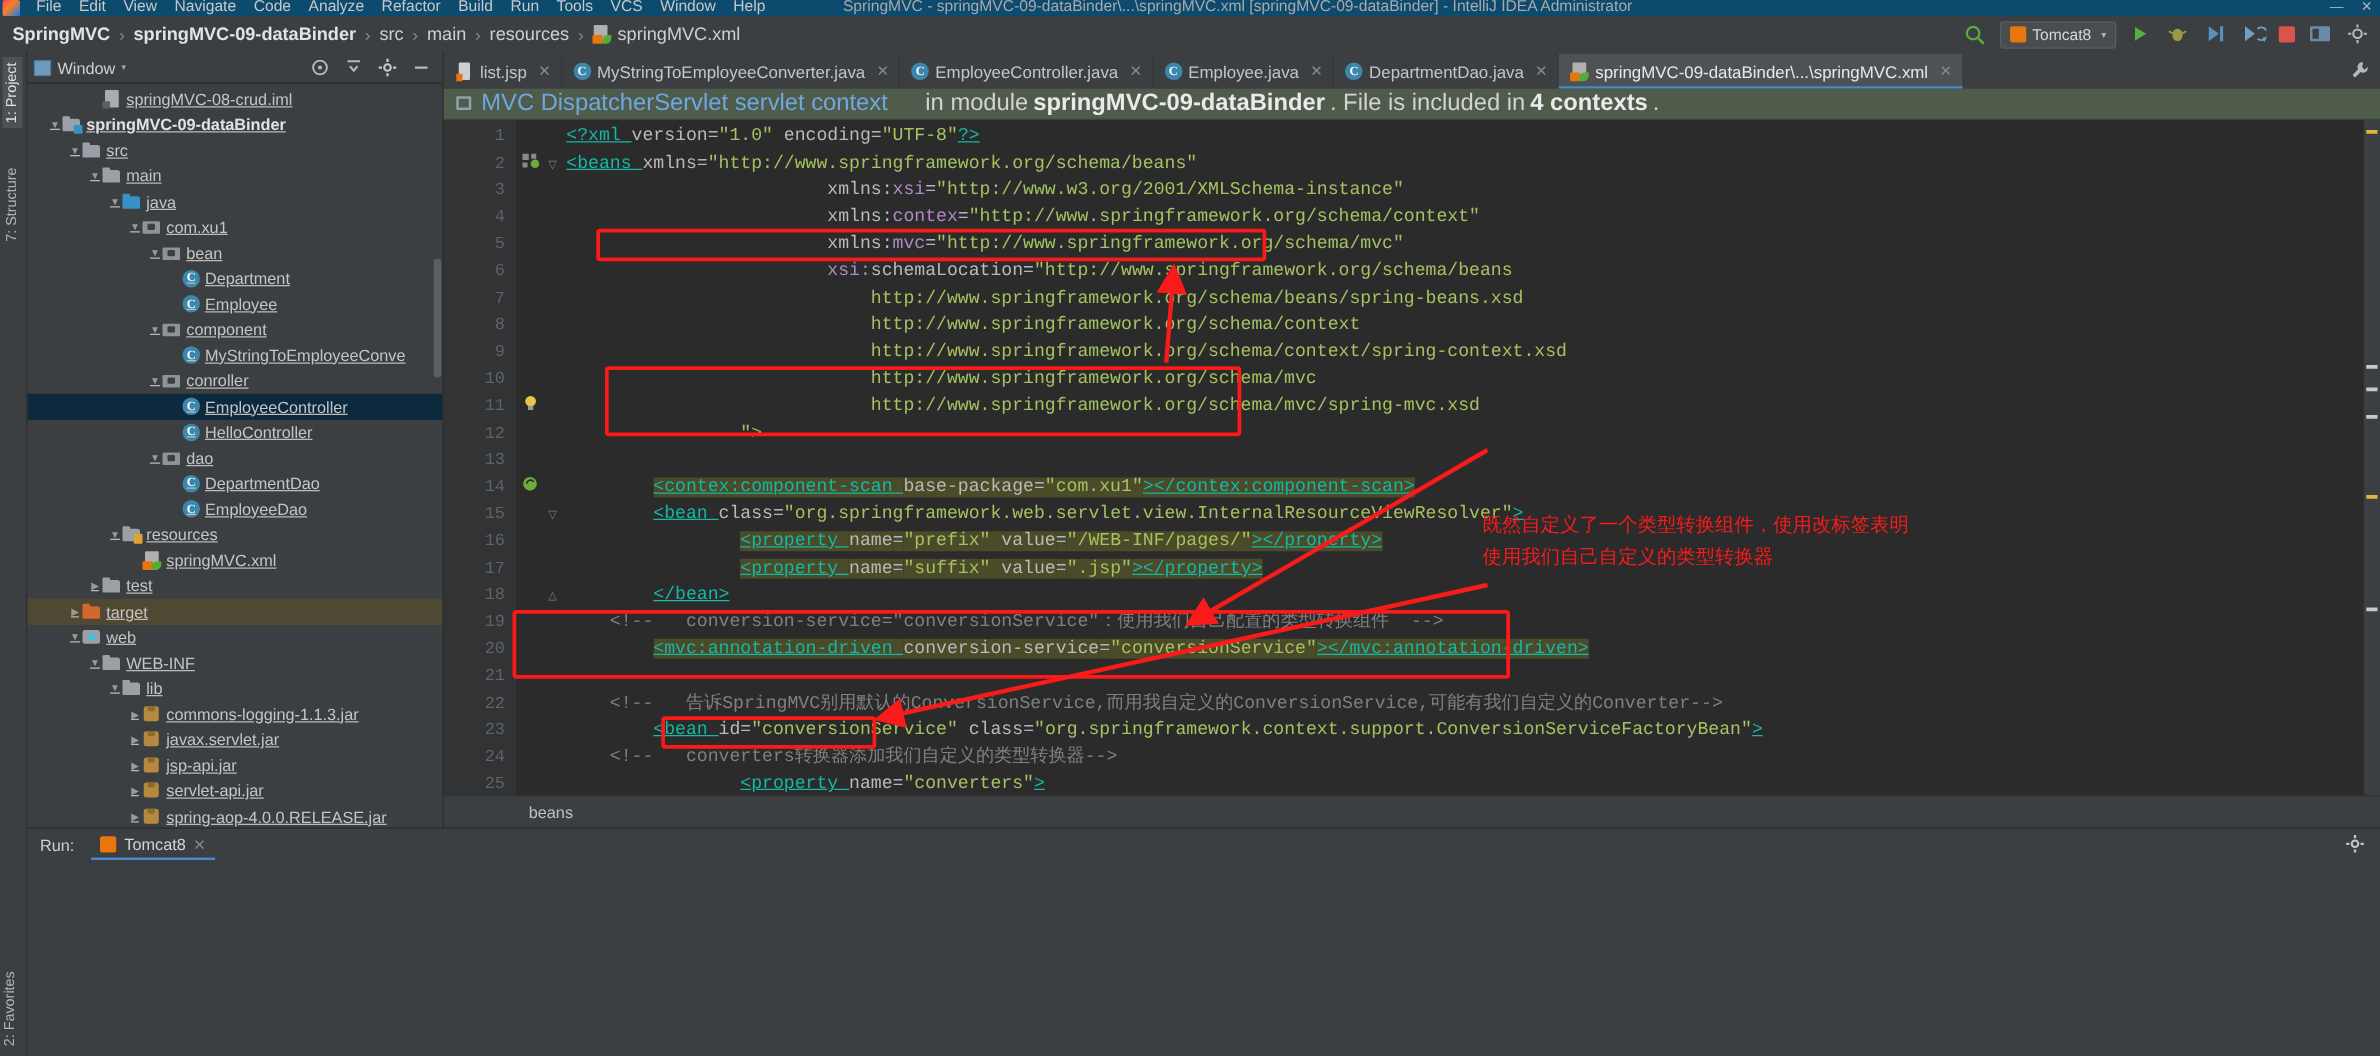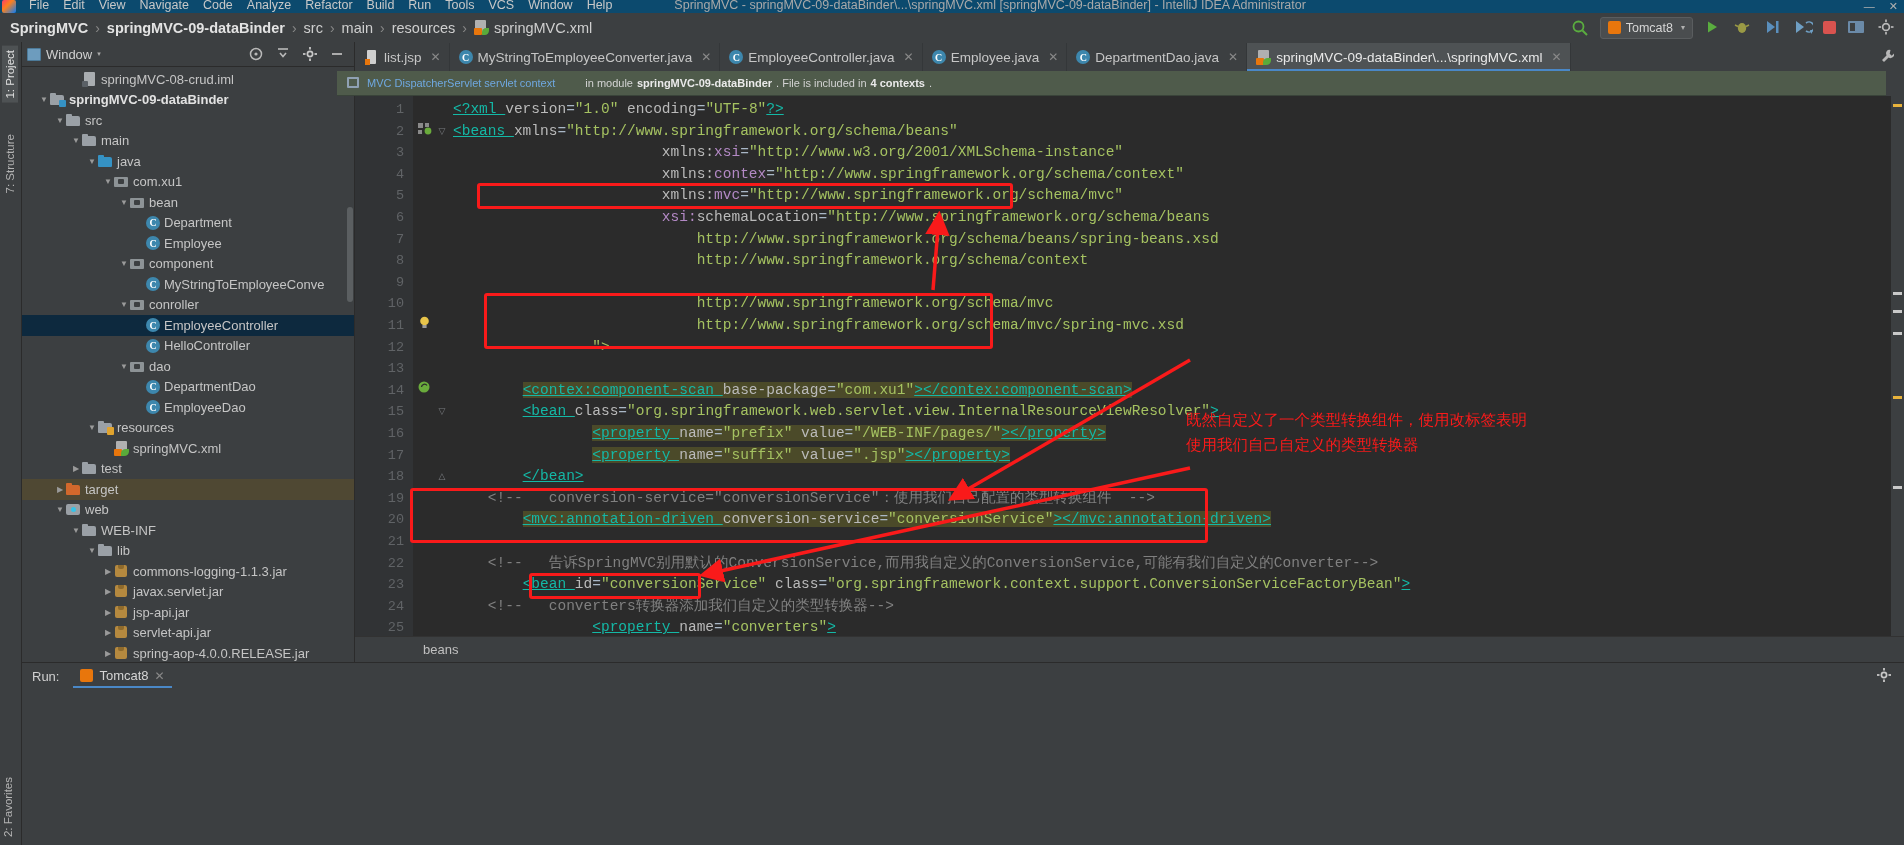--- a/index.html
+++ b/index.html
@@ -104,21 +104,21 @@
   #projhdr .pico {
     width:14px;height:13px;background:#6d9cbe;border:1px solid #4c7a99;
     border-radius:1px; margin-right:5px;
   }
   #projhdr .ptitle { font-size:13px; color:#d0d0d0; }
   #projhdr .chev { margin-left:5px; font-size:7px; color:#aaa; }
   #projhdr .hdr-icons { margin-left:auto; display:flex; align-items:center; gap:11px; padding-right:4px; }
   .hdr-ic { width:16px;height:16px;position:relative;color:#b9b9b9;font-size:14px;
             display:flex;align-items:center;justify-content:center;cursor:pointer; }
 
-  #tree { flex:1 1 auto; overflow:hidden; position:relative; padding-top:2px; }
+  #tree { flex:1 1 auto; overflow:hidden; position:relative; padding-top:2px;text-decoration:underline; }
   .trow {
     height:20.5px; display:flex; align-items:center; white-space:nowrap;
     font-size:13px; color:#c5c5c5; position:relative;
   }
   .trow.sel  { background:#0d293e; }
   .trow.high { background:#4f4833; }
   .trow .arw {
     width:12px; text-align:center; font-size:8px; color:#9a9a9a; flex:0 0 auto;
   }
   .trow .arw.none { visibility:hidden; }
@@ -199,23 +199,23 @@
   .tico.xml::after{content:"";position:absolute;left:0;bottom:0;width:8px;height:7px;
     background:#e8760c;border-radius:1px;}
   .tico.xml .leaf{position:absolute;right:0;bottom:0;width:8px;height:7px;
     background:#5aaa3a;border-radius:60% 0 60% 0;z-index:3;}
   #tabbar .wrench {
     margin-left:auto; color:#b7b7b7; font-size:14px; padding:0 8px 4px 0; flex:0 0 auto;
   }
 
   
   #banner {
-    position:absolute; left:337px; top:71px; width:1549px; height:25px;
+    position:absolute; left:355px; top:71px; width:1549px; height:25px;
     background:#4f5b4b; display:flex; align-items:center;
-    padding-left:10px; font-size:11px; color:#d3d3d3;
+    padding-left:10px; font-size:19px; color:#d3d3d3;
     border-bottom:1px solid #3a443a;
   }
   #banner .bico { width:14px;height:13px;position:relative;margin-right:6px;flex:0 0 auto; }
   #banner .bico::before{content:"";position:absolute;left:0;top:0;width:12px;height:11px;
     background:#8fa1b3;border-radius:1px;}
   #banner .bico::after{content:"";position:absolute;left:2px;top:2px;width:8px;height:7px;
     background:#4f5b4b;}
   #banner .blink { color:#6fa8e0; }
   #banner .bold { font-weight:bold; color:#eaeaea; }
   #banner .seg { margin-right:4px; }
@@ -685,21 +685,21 @@
       <div class="codeline" style="top: 67.8px;"><span>&nbsp;&nbsp;&nbsp;&nbsp;&nbsp;&nbsp;&nbsp;&nbsp;&nbsp;&nbsp;&nbsp;&nbsp;&nbsp;&nbsp;&nbsp;&nbsp;&nbsp;&nbsp;&nbsp;&nbsp;&nbsp;&nbsp;&nbsp;&nbsp;</span><span class="attr">xmlns:</span><span class="ns">contex</span><span class="punc">=</span><span class="val">"http://www.springframework.org/schema/context"</span></div>
       <div class="lnrow" style="top: 89.4px;">5</div>
       <div class="codeline" style="top: 89.4px;"><span>&nbsp;&nbsp;&nbsp;&nbsp;&nbsp;&nbsp;&nbsp;&nbsp;&nbsp;&nbsp;&nbsp;&nbsp;&nbsp;&nbsp;&nbsp;&nbsp;&nbsp;&nbsp;&nbsp;&nbsp;&nbsp;&nbsp;&nbsp;&nbsp;</span><span class="attr">xmlns:</span><span class="ns">mvc</span><span class="punc">=</span><span class="val">"http://www.springframework.org/schema/mvc"</span></div>
       <div class="lnrow" style="top: 111px;">6</div>
       <div class="codeline" style="top: 111px;"><span>&nbsp;&nbsp;&nbsp;&nbsp;&nbsp;&nbsp;&nbsp;&nbsp;&nbsp;&nbsp;&nbsp;&nbsp;&nbsp;&nbsp;&nbsp;&nbsp;&nbsp;&nbsp;&nbsp;&nbsp;&nbsp;&nbsp;&nbsp;&nbsp;</span><span class="ns">xsi:</span><span class="attr">schemaLocation</span><span class="punc">=</span><span class="val">"http://www.springframework.org/schema/beans</span></div>
       <div class="lnrow" style="top: 132.6px;">7</div>
       <div class="codeline" style="top: 132.6px;"><span>&nbsp;&nbsp;&nbsp;&nbsp;&nbsp;&nbsp;&nbsp;&nbsp;&nbsp;&nbsp;&nbsp;&nbsp;&nbsp;&nbsp;&nbsp;&nbsp;&nbsp;&nbsp;&nbsp;&nbsp;&nbsp;&nbsp;&nbsp;&nbsp;&nbsp;&nbsp;&nbsp;&nbsp;</span><span class="val">http://www.springframework.org/schema/beans/spring-beans.xsd</span></div>
       <div class="lnrow" style="top: 154.2px;">8</div>
       <div class="codeline" style="top: 154.2px;"><span>&nbsp;&nbsp;&nbsp;&nbsp;&nbsp;&nbsp;&nbsp;&nbsp;&nbsp;&nbsp;&nbsp;&nbsp;&nbsp;&nbsp;&nbsp;&nbsp;&nbsp;&nbsp;&nbsp;&nbsp;&nbsp;&nbsp;&nbsp;&nbsp;&nbsp;&nbsp;&nbsp;&nbsp;</span><span class="val">http://www.springframework.org/schema/context</span></div>
       <div class="lnrow" style="top: 175.8px;">9</div>
-      <div class="codeline" style="top: 175.8px;"><span>&nbsp;&nbsp;&nbsp;&nbsp;&nbsp;&nbsp;&nbsp;&nbsp;&nbsp;&nbsp;&nbsp;&nbsp;&nbsp;&nbsp;&nbsp;&nbsp;&nbsp;&nbsp;&nbsp;&nbsp;&nbsp;&nbsp;&nbsp;&nbsp;&nbsp;&nbsp;&nbsp;&nbsp;</span></div>
+      <div class="codeline" style="top: 175.8px;"><span>&nbsp;&nbsp;&nbsp;&nbsp;&nbsp;&nbsp;&nbsp;&nbsp;&nbsp;&nbsp;&nbsp;&nbsp;&nbsp;&nbsp;&nbsp;&nbsp;&nbsp;&nbsp;&nbsp;&nbsp;&nbsp;&nbsp;&nbsp;&nbsp;&nbsp;&nbsp;&nbsp;&nbsp;</span><span class="val">http://www.springframework.org/schema/context/spring-context.xsd</span></div>
       <div class="lnrow" style="top: 197.4px;">10</div>
       <div class="codeline" style="top: 197.4px;"><span>&nbsp;&nbsp;&nbsp;&nbsp;&nbsp;&nbsp;&nbsp;&nbsp;&nbsp;&nbsp;&nbsp;&nbsp;&nbsp;&nbsp;&nbsp;&nbsp;&nbsp;&nbsp;&nbsp;&nbsp;&nbsp;&nbsp;&nbsp;&nbsp;&nbsp;&nbsp;&nbsp;&nbsp;</span><span class="val">http://www.springframework.org/schema/mvc</span></div>
       <div class="lnrow" style="top: 219px;">11</div>
       <div class="gmark" style="top: 219px;"><svg width="15" height="15" viewBox="0 0 15 15">
           <circle cx="7.5" cy="6" r="4.3" fill="#e8c44a"></circle>
           <rect x="5.4" y="10" width="4.2" height="3" fill="#9a9a9a"></rect>
         </svg></div>
       <div class="codeline" style="top: 219px;"><span>&nbsp;&nbsp;&nbsp;&nbsp;&nbsp;&nbsp;&nbsp;&nbsp;&nbsp;&nbsp;&nbsp;&nbsp;&nbsp;&nbsp;&nbsp;&nbsp;&nbsp;&nbsp;&nbsp;&nbsp;&nbsp;&nbsp;&nbsp;&nbsp;&nbsp;&nbsp;&nbsp;&nbsp;</span><span class="val">http://www.springframework.org/schema/mvc/spring-mvc.xsd</span></div>
       <div class="lnrow" style="top: 240.6px;">12</div>
       <div class="codeline" style="top: 240.6px;"><span>&nbsp;&nbsp;&nbsp;&nbsp;&nbsp;&nbsp;&nbsp;&nbsp;&nbsp;&nbsp;&nbsp;&nbsp;&nbsp;&nbsp;&nbsp;&nbsp;</span><span class="val">"&gt;</span></div>

